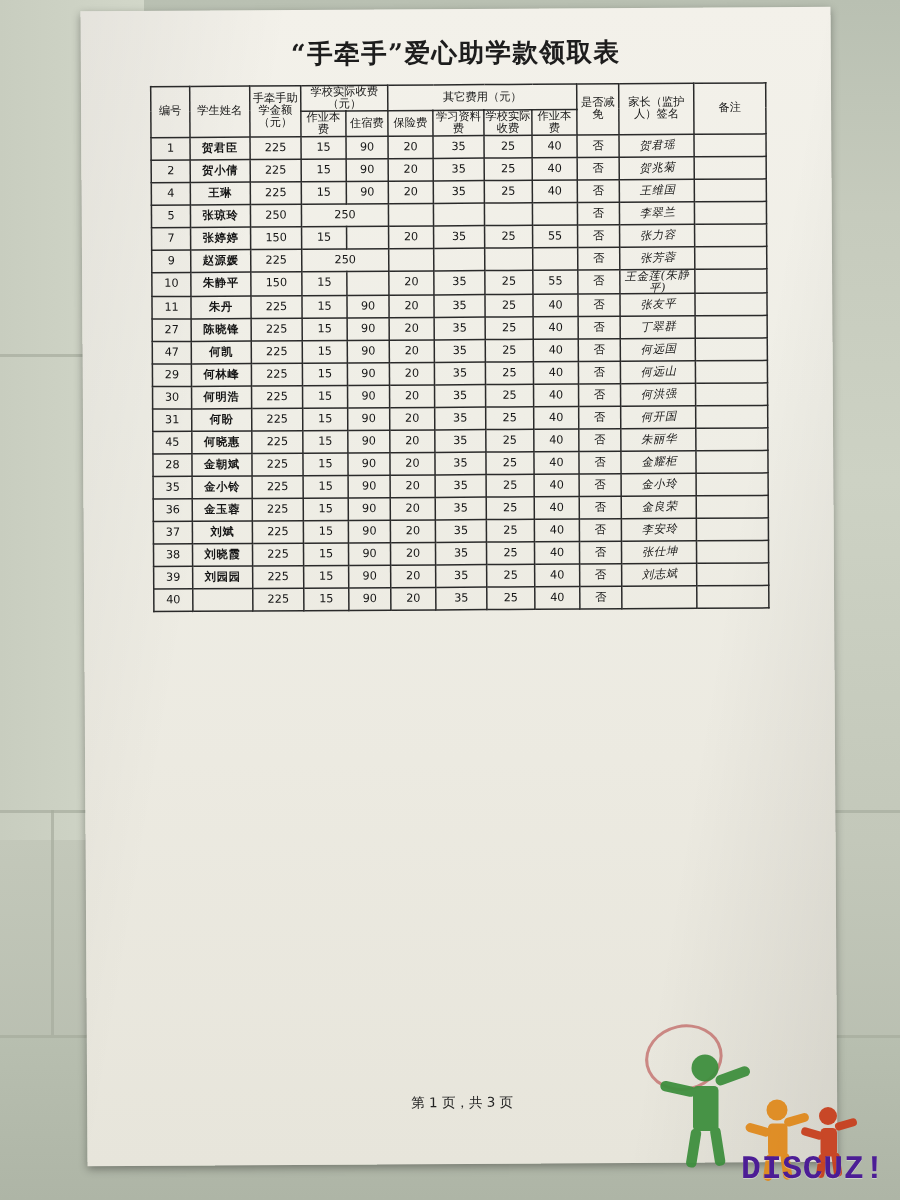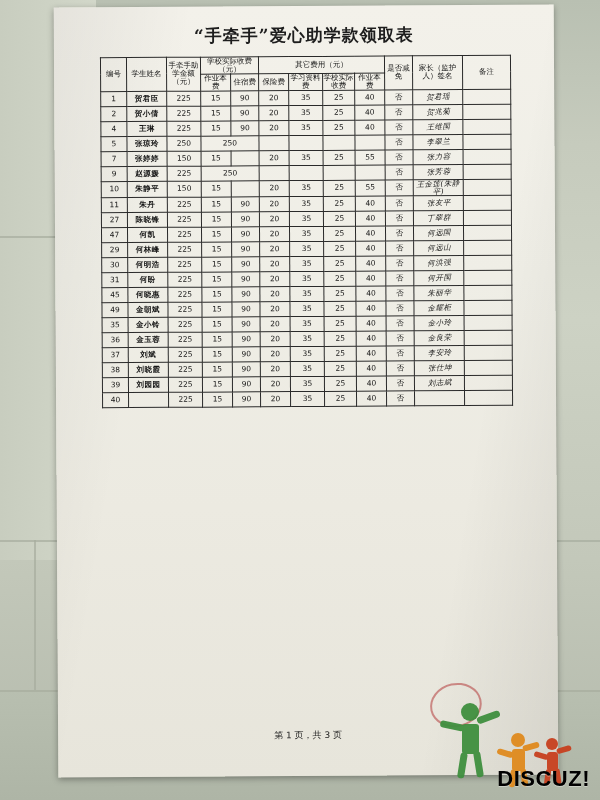--- a/index.html
+++ b/index.html
@@ -89,22 +89,22 @@
     text-align:center;font-size:9px;color:#222;
     font-family:"DejaVu Sans", sans-serif;
   }
   
   #watermark{
     position:absolute;right:8px;bottom:6px;width:170px;height:96px;
     opacity:.95;
   }
   #wm-text{
     position:absolute;right:10px;bottom:8px;
-    font-family:Liberation Sans, sans-serif;
-    font-weight:bold;font-size:22px;color:#000000;
+    font-family:Liberation Mono, monospace;
+    font-weight:bold;font-size:22px;color:#4c1d95;
     letter-spacing:.5px;
     text-shadow:0 1px 0 rgba(255,255,255,.35);
   }
   #stamp{
     position:absolute;left:372px;top:678px;width:48px;height:40px;
     border:2px solid #b23a3a;border-radius:50%;
     opacity:.55;transform:rotate(-12deg);
     pointer-events:none;
   }
 </style>
@@ -351,21 +351,21 @@
             <td class="num">90</td>
             <td class="num">20</td>
             <td class="num">35</td>
             <td class="num">25</td>
             <td class="num">40</td>
             <td class="num">否</td>
             <td class="sign"><span>朱丽华</span></td>
             <td></td>
           </tr>
           <tr>
-            <td class="num">49</td>
+            <td class="num">28</td>
             <td class="name">金朝斌</td>
             <td class="num">225</td>
             <td class="num">15</td>
             <td class="num">90</td>
             <td class="num">20</td>
             <td class="num">35</td>
             <td class="num">25</td>
             <td class="num">40</td>
             <td class="num">否</td>
             <td class="sign"><span>金耀柜</span></td>

